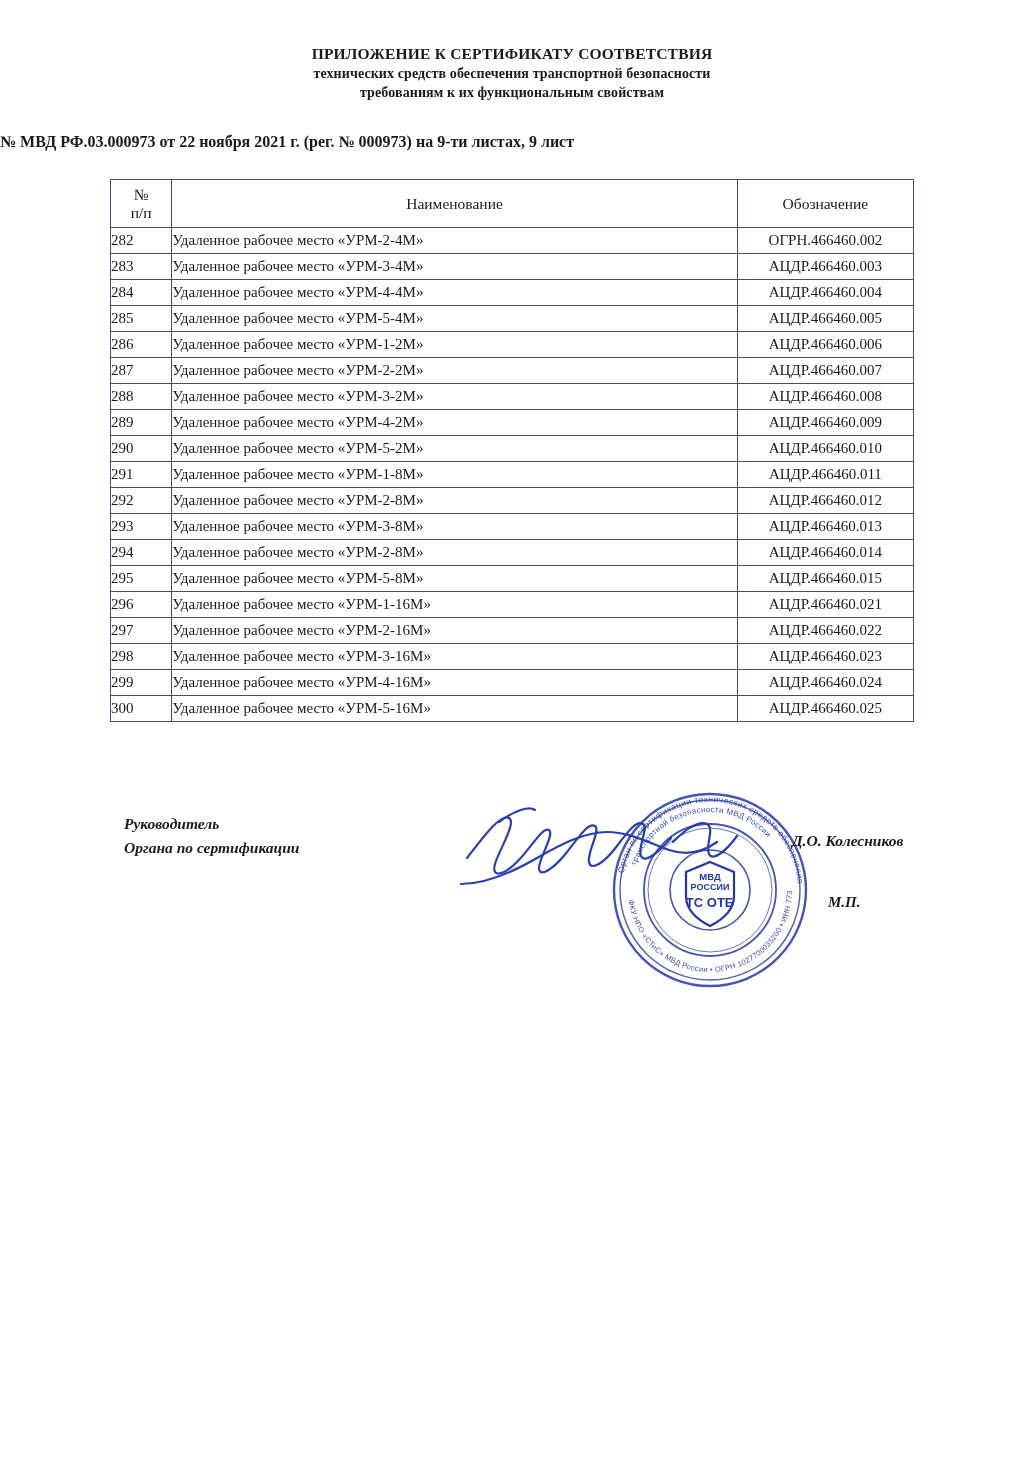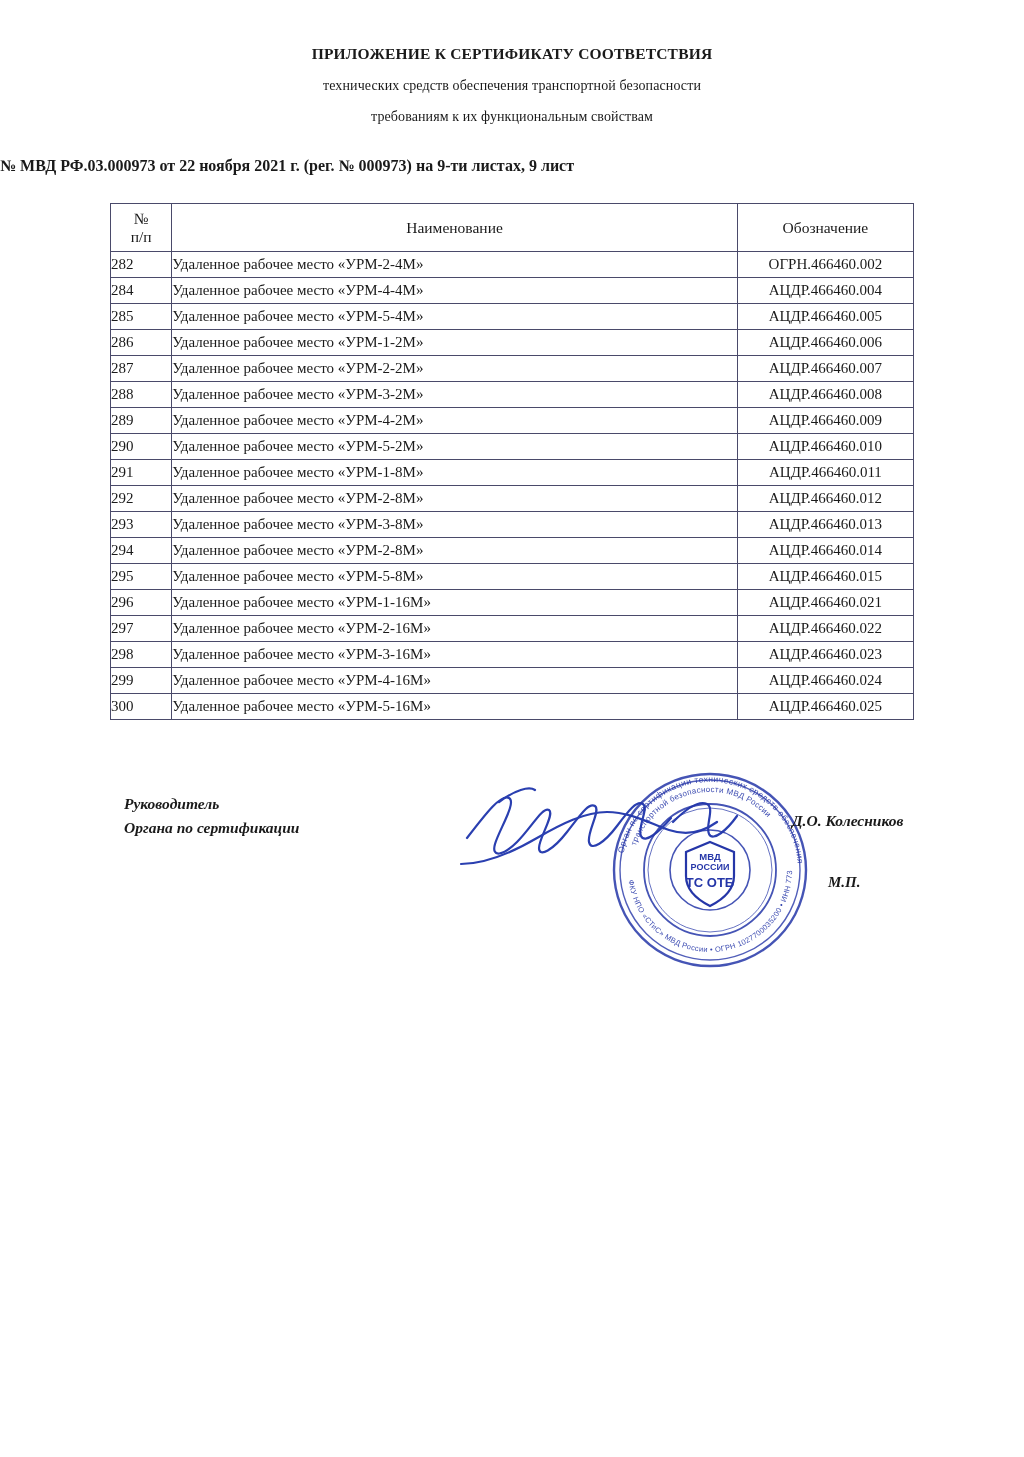--- a/index.html
+++ b/index.html
@@ -26,24 +26,23 @@
     margin-top: 44px;
     text-align: center;
     line-height: 1.35;
   }
   .doc-header .title-main {
     font-weight: bold;
     font-size: 15.5px;
     letter-spacing: 0.2px;
   }
   .doc-header .title-sub {
-    font-weight: normal;
+    font-weight: bold;
     font-size: 14px;
     letter-spacing: 0.1px;
-    margin-top: 12px;
   }
   .cert-line {
     margin-top: 30px;
     text-align: left;
     font-weight: bold;
     font-size: 16px;
   }
 
   
   .table-wrap {
@@ -84,21 +83,21 @@
     padding: 0 0 0 9px;
   }
   td.c-desig {
     text-align: center;
     padding: 0 3px;
   }
 
   
   .sign-area {
     position: relative;
-    margin-top: 60px;
+    margin-top: 78px;
     height: 230px;
     padding-left: 27px;
   }
   .sign-role {
     position: absolute;
     left: 124px;
     top: 12px;
     font-style: italic;
     font-weight: bold;
     font-size: 15.5px;
@@ -155,20 +154,25 @@
           </th>
           <th class="col-name">Наименование</th>
           <th class="col-desig">Обозначение</th>
         </tr>
       </thead>
       <tbody id="items-body">
           <tr>
             <td class="c-num">282</td>
             <td class="c-name">Удаленное рабочее место «УРМ-2-4М»</td>
             <td class="c-desig">ОГРН.466460.002</td>
+          </tr>
+          <tr>
+            <td class="c-num">283</td>
+            <td class="c-name">Удаленное рабочее место «УРМ-3-4М»</td>
+            <td class="c-desig">АЦДР.466460.003</td>
           </tr>
           <tr>
             <td class="c-num">284</td>
             <td class="c-name">Удаленное рабочее место «УРМ-4-4М»</td>
             <td class="c-desig">АЦДР.466460.004</td>
           </tr>
           <tr>
             <td class="c-num">285</td>
             <td class="c-name">Удаленное рабочее место «УРМ-5-4М»</td>
             <td class="c-desig">АЦДР.466460.005</td>

